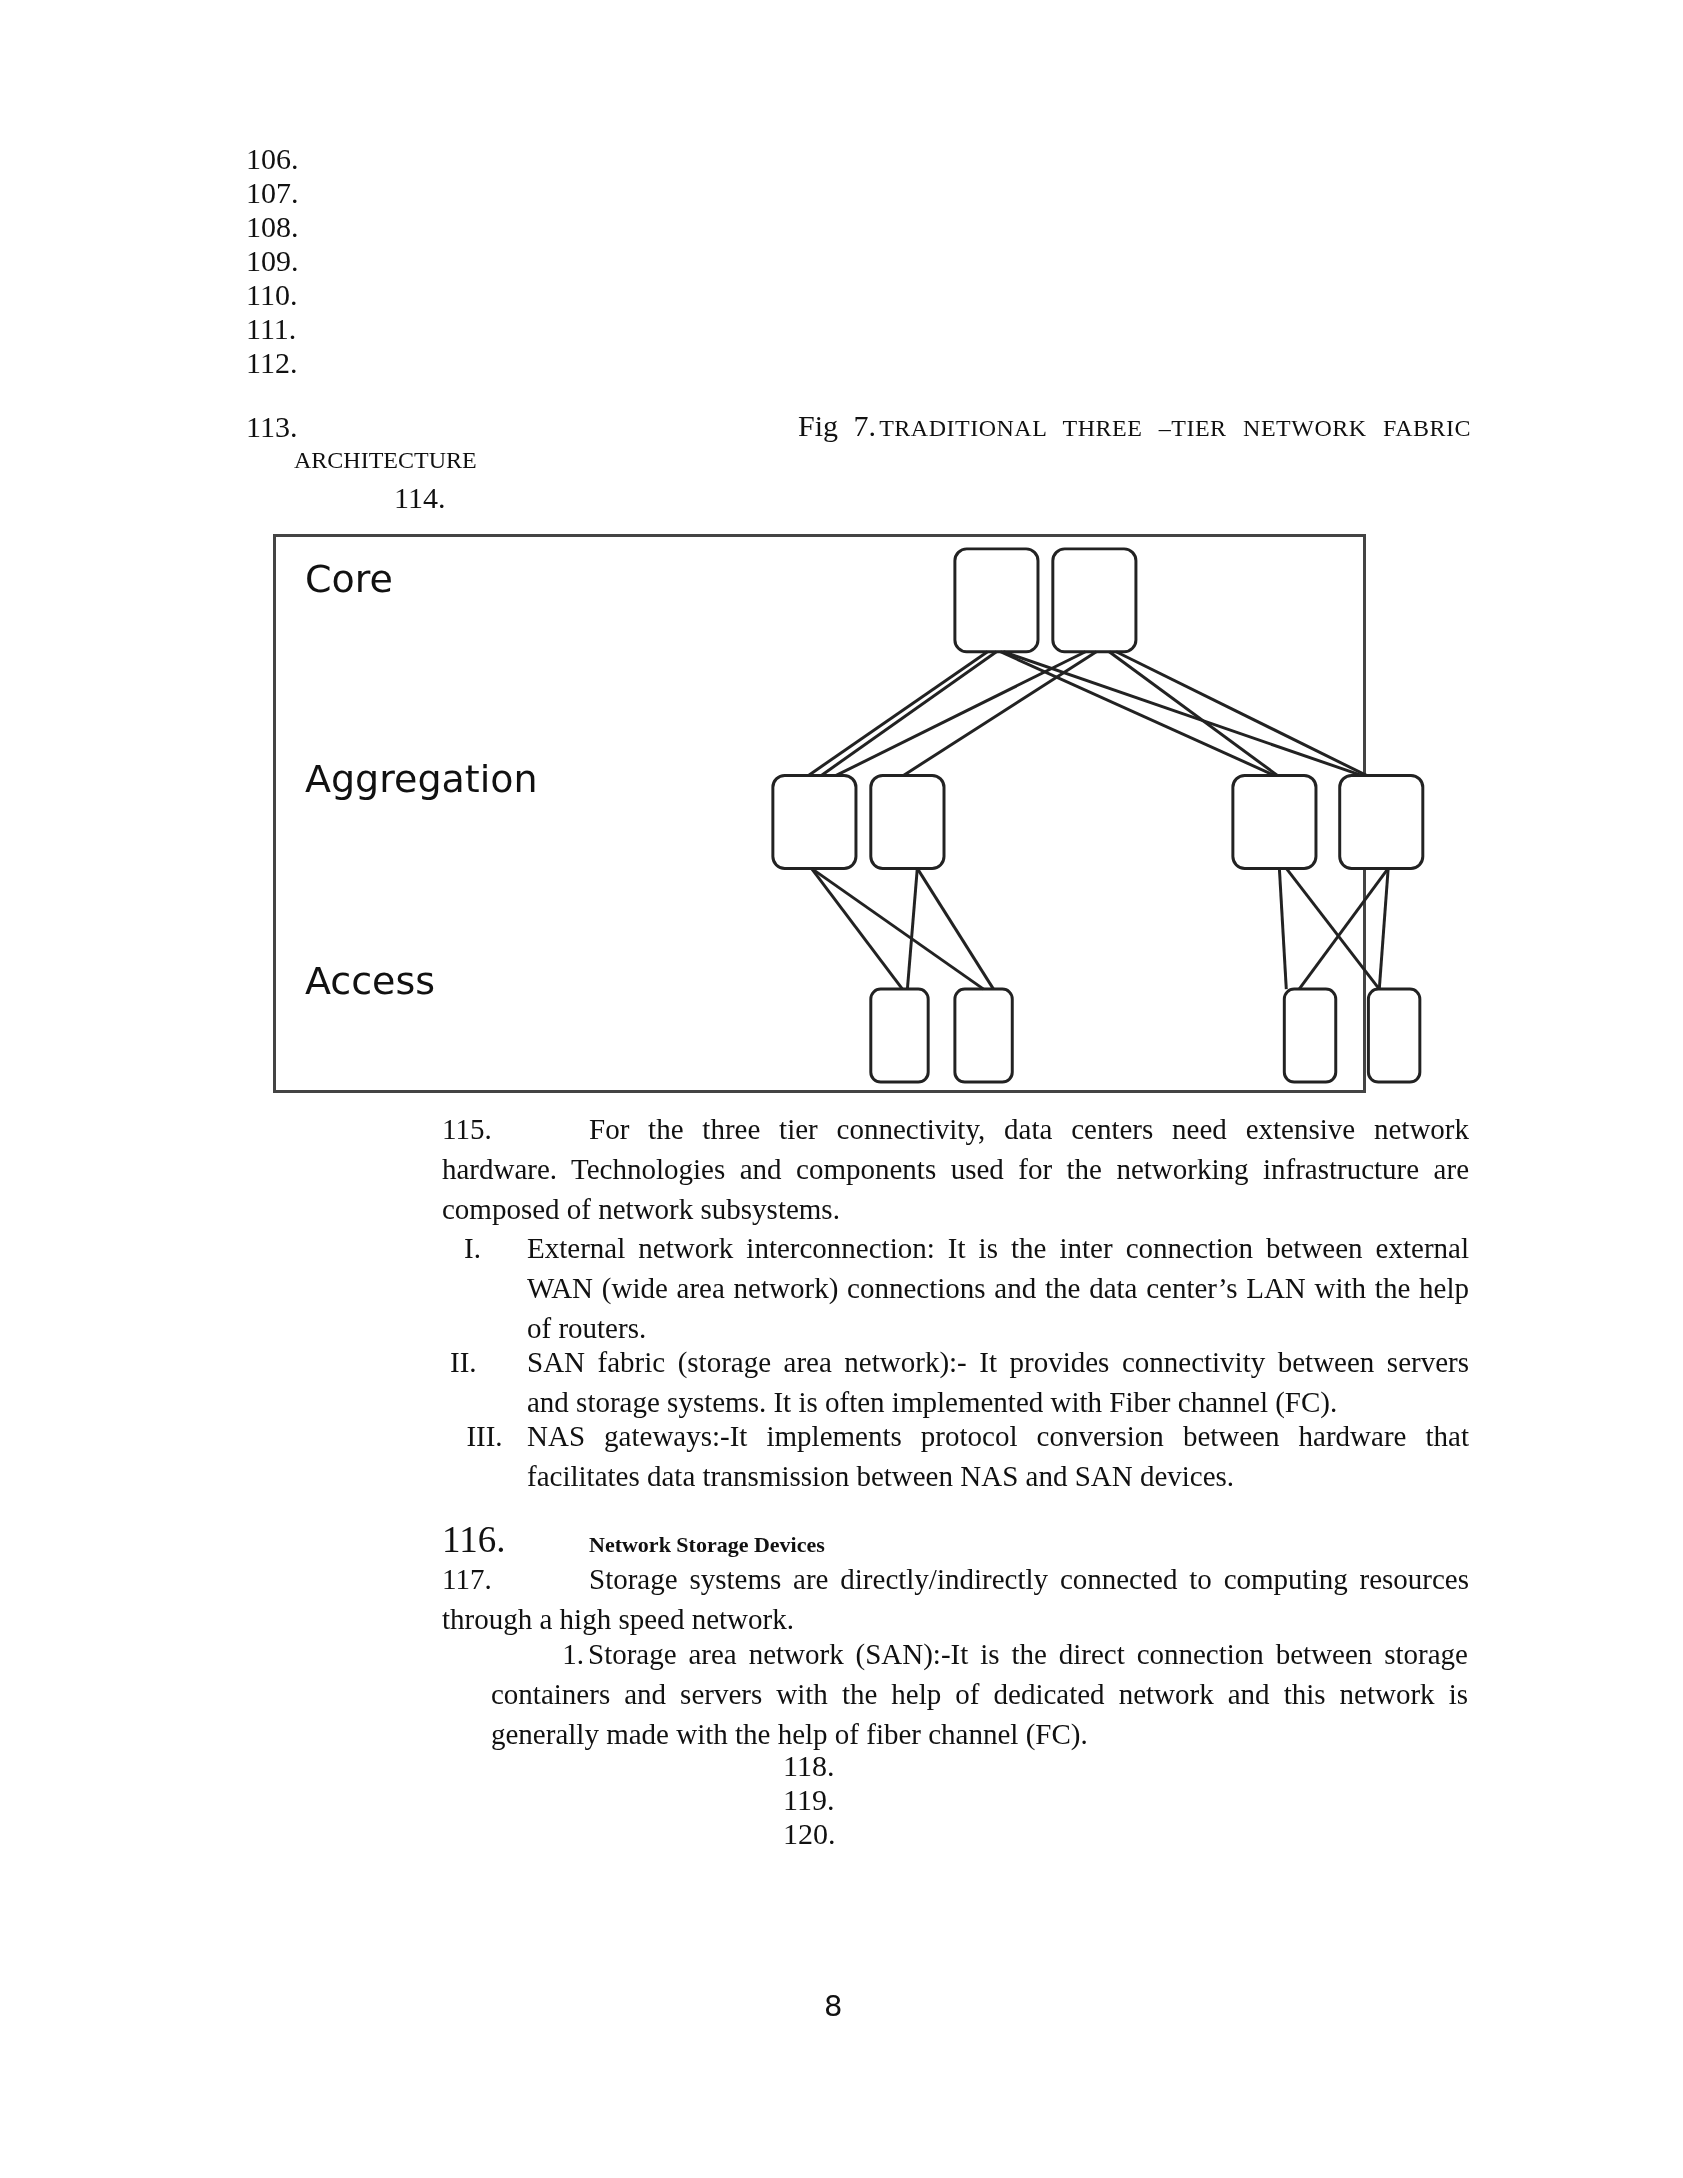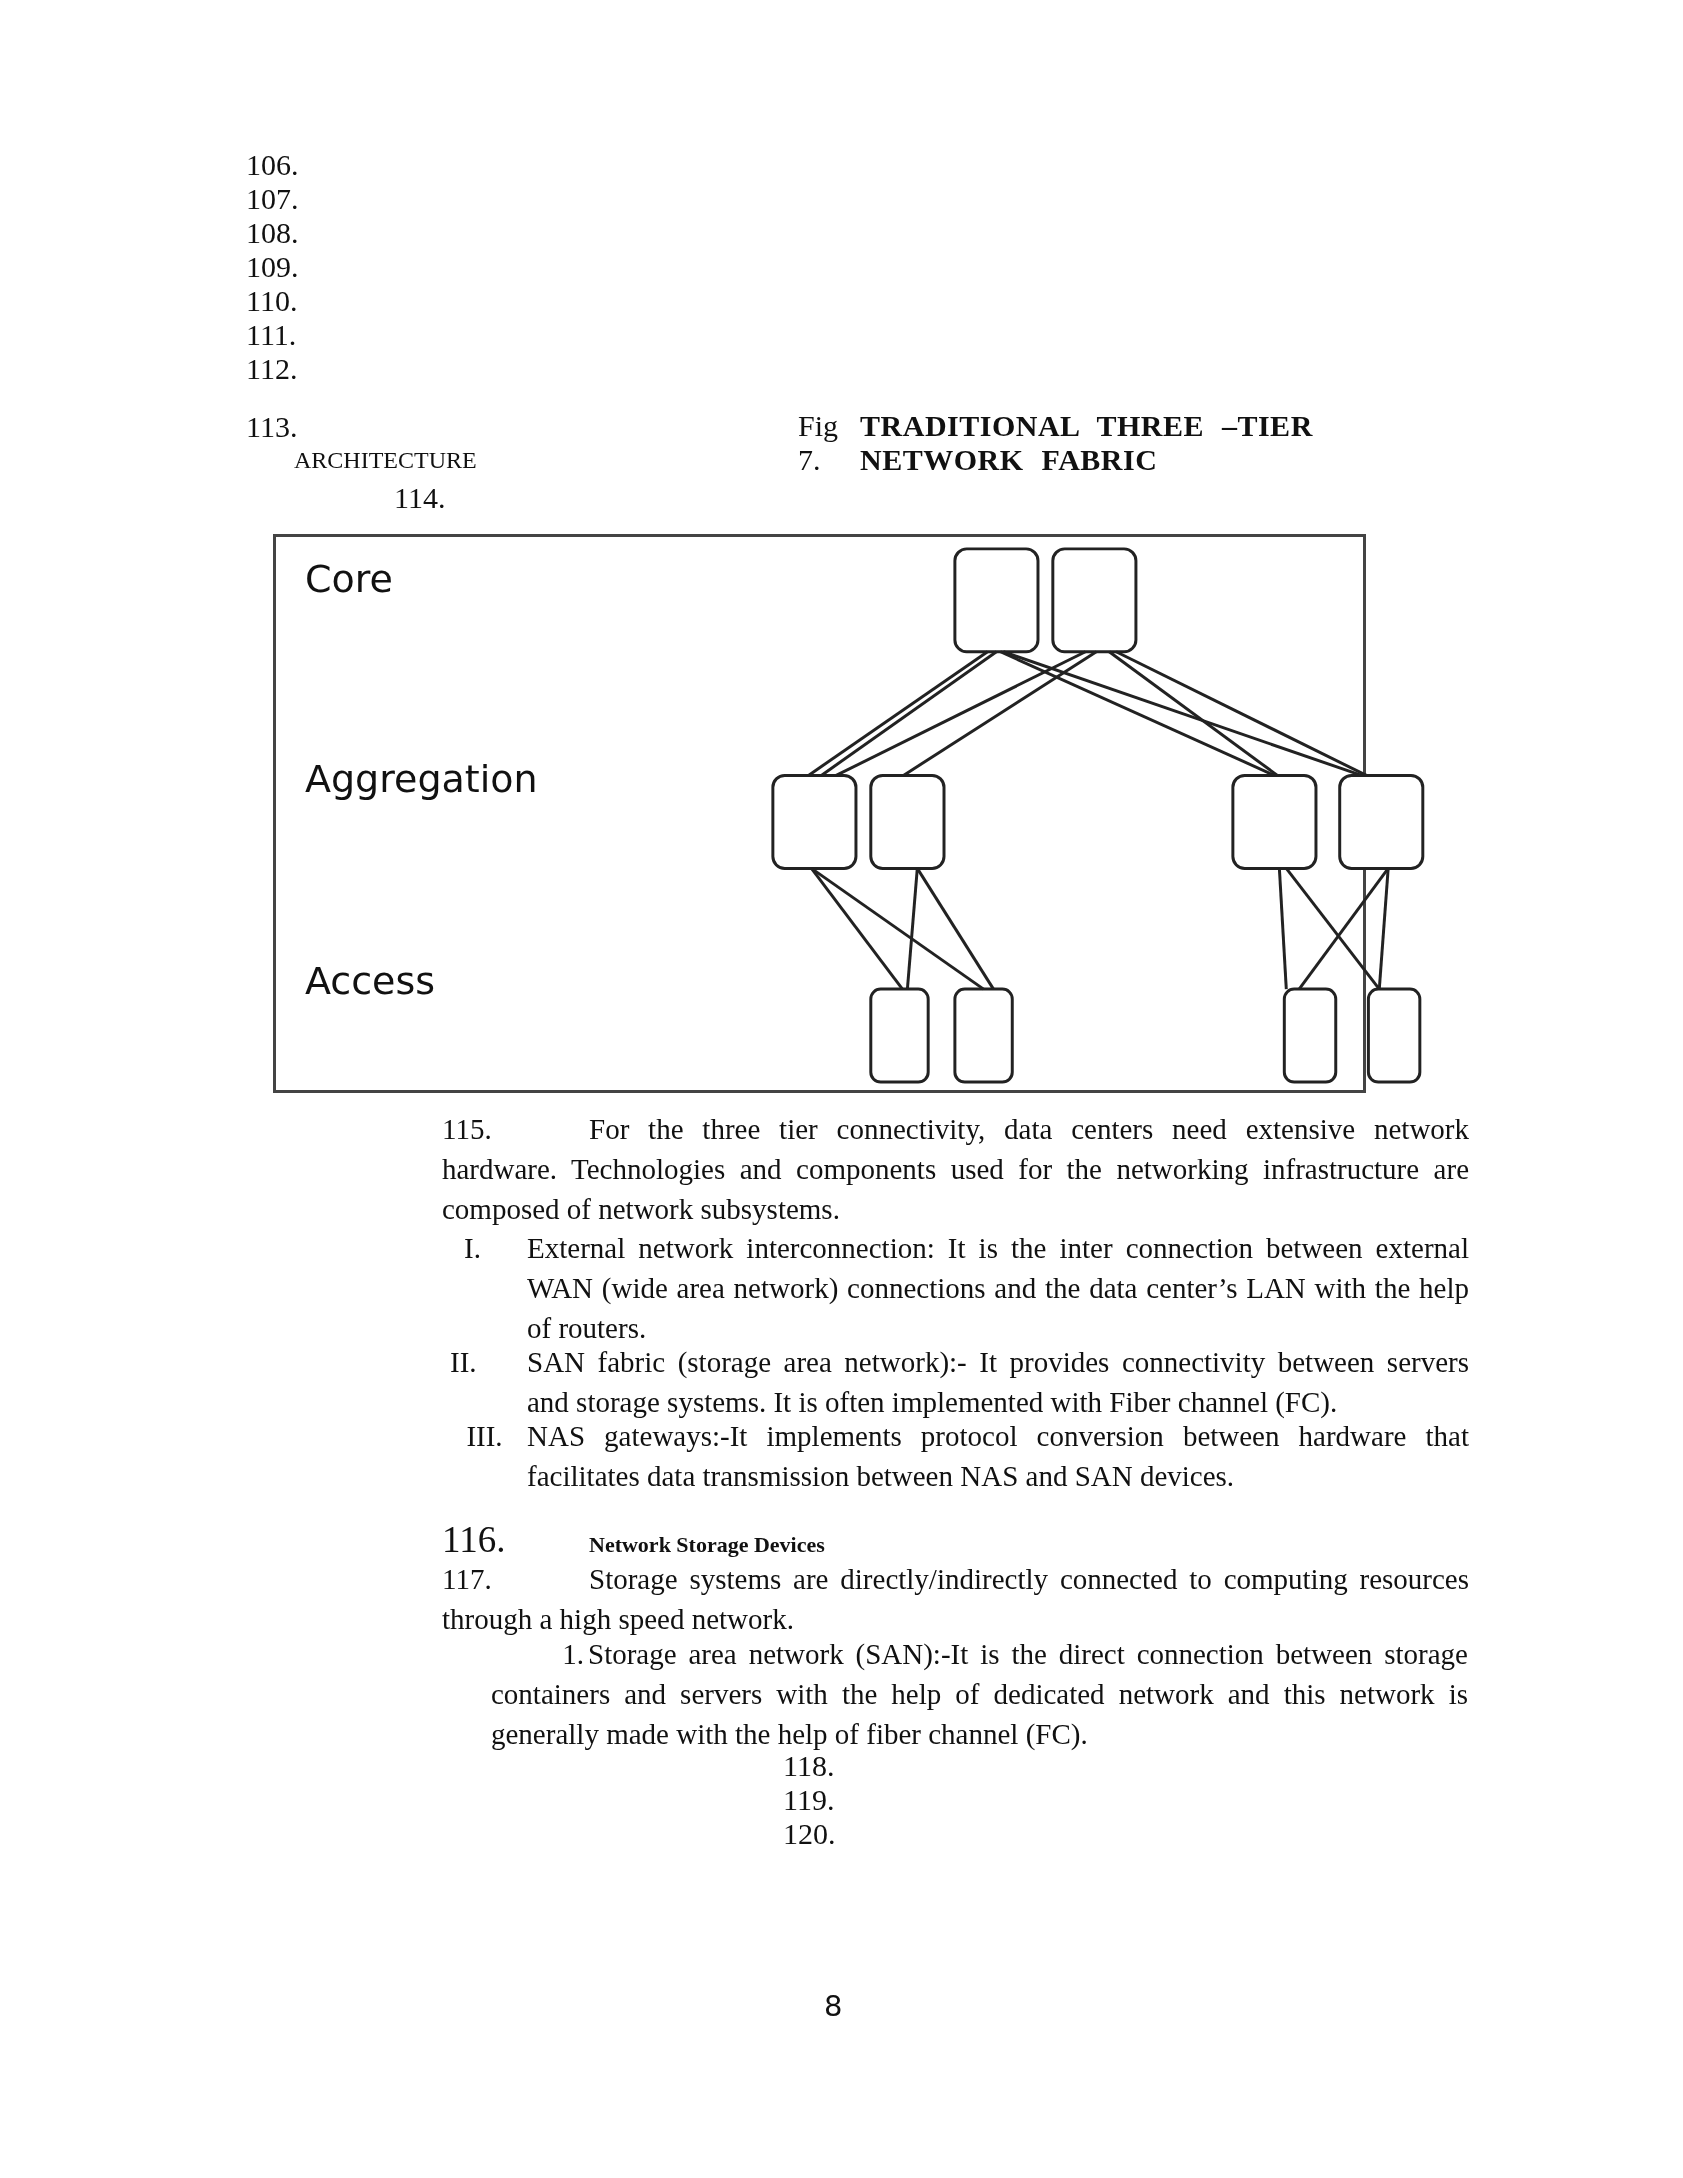--- a/index.html
+++ b/index.html
@@ -1,31 +1,31 @@
 <!DOCTYPE html>
 <html><head>
 <meta charset="utf-8">
 <style>
   html,body{margin:0;padding:0;background:#fff;}
   body{width:1683px;height:2178px;position:relative;overflow:hidden;color:#111;font-family:"Liberation Serif",serif;}
   .abs{position:absolute;}
   .num{font-size:30px;line-height:34px;}
   .body-text{font-size:29px;line-height:40px;text-align:justify;font-family:Liberation Serif, serif;}
   .caption{font-size:30px;}
-  .caption .sc{font-size:30px;letter-spacing:0.5px;word-spacing:10px;font-weight:bold;}
+  .caption .sc{font-size:24px;letter-spacing:0.5px;word-spacing:10px;}
   .diagram{position:absolute;left:273px;top:534px;width:1093px;height:559px;border:3px solid #444;box-sizing:border-box;}
   .tier-label{position:absolute;font-family:"DejaVu Sans",sans-serif;font-size:38px;color:#111;}
   .hang{display:flex;}
   .hang .marker{width:85px;flex:0 0 85px;text-align:center;}
   .hang .txt{flex:1;}
 </style>
 </head>
 <body>
 
-<div class="abs num" style="left:246px;top:148px;">
+<div class="abs num" style="left:246px;top:142px;">
   <div>106.</div>
   <div>107.</div>
   <div>108.</div>
   <div>109.</div>
   <div>110.</div>
   <div>111.</div>
   <div>112.</div>
 </div>
 
 <div class="abs num" style="left:246px;top:410px;">113.</div>

